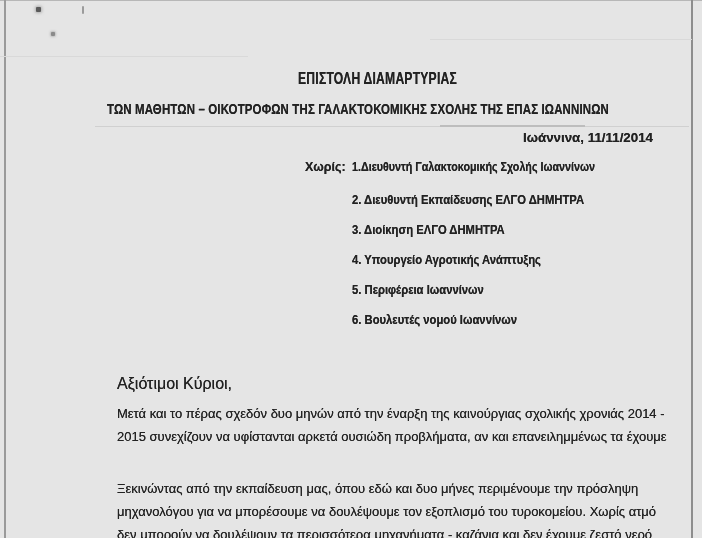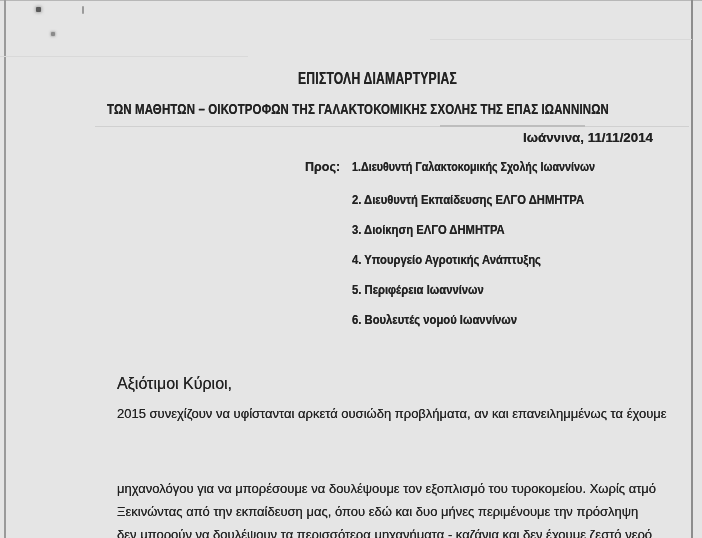--- a/index.html
+++ b/index.html
@@ -47,34 +47,35 @@
   <div class="streak" style="left:430px;top:39px;width:262px;"></div>
   <div class="streak" style="left:95px;top:126px;width:594px;background:#d0d0d0;"></div>
   <div class="streak-dark" style="left:440px;top:125px;width:145px;"></div>
 
   <div class="txt b fit" style="left: 298px; top: 69px; font-size: 17px; letter-spacing: 0.3px; transform: scaleX(0.714105);">ΕΠΙΣΤΟΛΗ ΔΙΑΜΑΡΤΥΡΙΑΣ</div>
 
   <div class="txt b fit" style="left: 107px; top: 101px; font-size: 14.5px; letter-spacing: 0.2px; transform: scaleX(0.789677);">ΤΩΝ ΜΑΘΗΤΩΝ – ΟΙΚΟΤΡΟΦΩΝ ΤΗΣ ΓΑΛΑΚΤΟΚΟΜΙΚΗΣ ΣΧΟΛΗΣ ΤΗΣ ΕΠΑΣ ΙΩΑΝΝΙΝΩΝ</div>
 
   <div class="txt b fit" style="left: 523px; top: 130px; font-size: 13px; transform: scaleX(1.02577);">Ιωάννινα, 11/11/2014</div>
 
-  <div class="txt b" style="left:305px;top:160px;font-size:12.5px;">Προς:</div>
+  <div class="txt b" style="left:305px;top:160px;font-size:12.5px;">Χωρίς:</div>
 
   <div class="txt recipient fit" style="top: 160px; transform: scaleX(0.858136);">1.Διευθυντή Γαλακτοκομικής Σχολής Ιωαννίνων</div>
   <div class="txt recipient cond" style="top:193px;">2. Διευθυντή Εκπαίδευσης ΕΛΓΟ ΔΗΜΗΤΡΑ</div>
   <div class="txt recipient cond" style="top:223px;">3. Διοίκηση ΕΛΓΟ ΔΗΜΗΤΡΑ</div>
   <div class="txt recipient cond" style="top:253px;">4. Υπουργείο Αγροτικής Ανάπτυξης</div>
   <div class="txt recipient cond" style="top:283px;">5. Περιφέρεια Ιωαννίνων</div>
   <div class="txt recipient cond" style="top:313px;">6. Βουλευτές νομού Ιωαννίνων</div>
 
   <div class="txt" style="left:117px;top:375px;font-size:16px;">Αξιότιμοι Κύριοι,</div>
 
   <div class="para" style="top:402px;">
+    <div class="pline" style="transform: scaleX(1);">Μετά και το πέρας σχεδόν δυο μηνών από την έναρξη της καινούργιας σχολικής χρονιάς 2014 -</div>
     <div class="pline" style="transform: scaleX(1);">2015 συνεχίζουν να υφίστανται αρκετά ουσιώδη προβλήματα, αν και επανειλημμένως τα έχουμε</div>
   </div>
 
   <div class="para" style="top:477px;">
+    <div class="pline" style="transform: scaleX(1);">Ξεκινώντας από την εκπαίδευση μας, όπου εδώ και δυο μήνες περιμένουμε την πρόσληψη</div>
     <div class="pline" style="transform: scaleX(1);">μηχανολόγου για να μπορέσουμε να δουλέψουμε τον εξοπλισμό του τυροκομείου. Χωρίς ατμό</div>
-    <div class="pline" style="transform: scaleX(1);">Ξεκινώντας από την εκπαίδευση μας, όπου εδώ και δυο μήνες περιμένουμε την πρόσληψη</div>
     <div class="pline" style="transform: scaleX(1);">δεν μπορούν να δουλέψουν τα περισσότερα μηχανήματα -  καζάνια και δεν έχουμε ζεστό νερό</div>
   </div>
 
 </div>
 
 </body></html>

